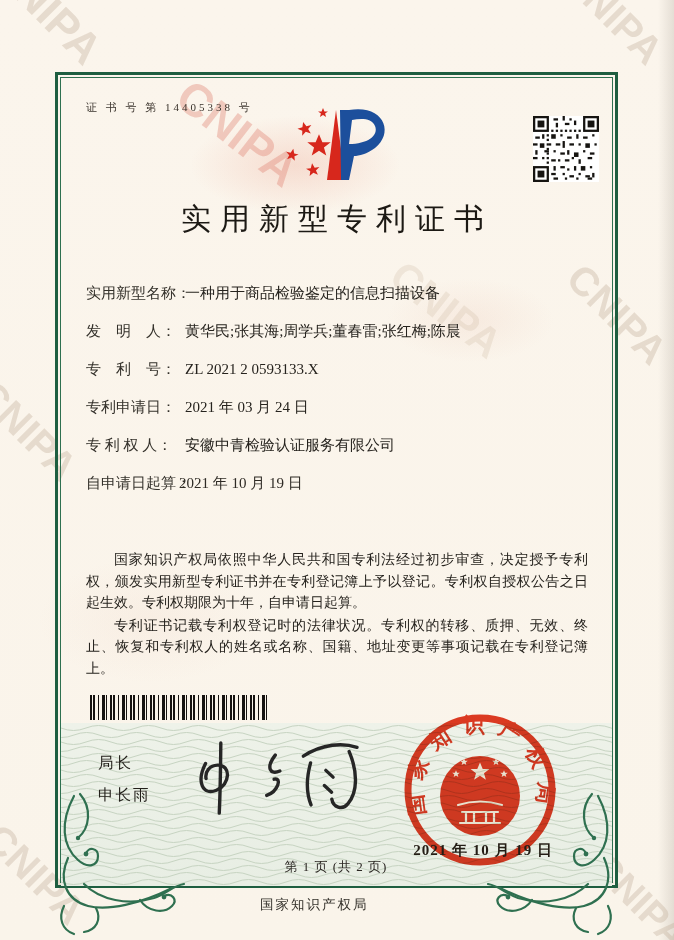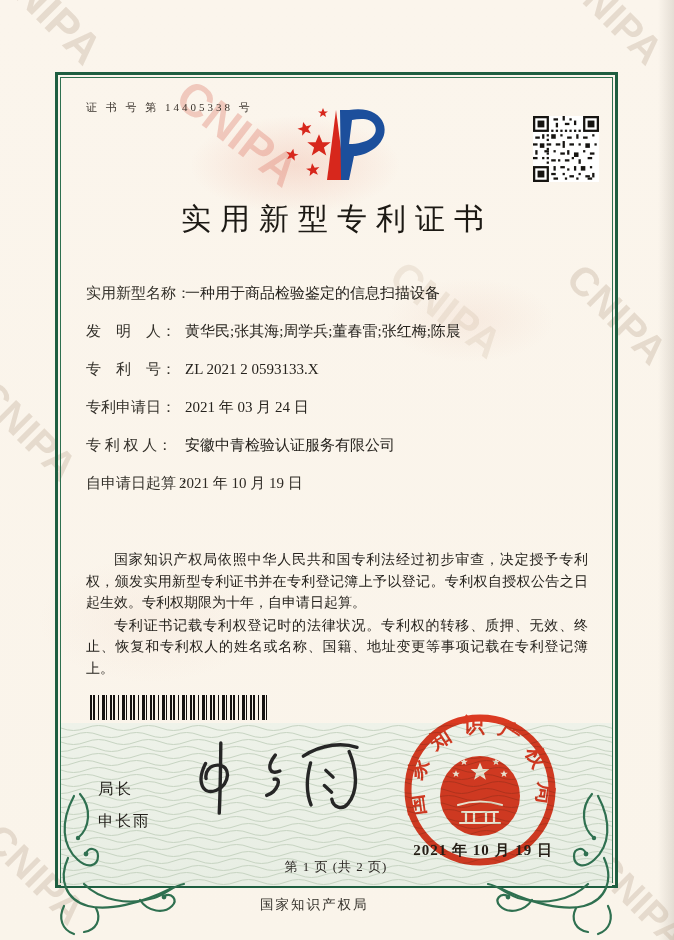--- a/index.html
+++ b/index.html
@@ -66,21 +66,21 @@
 
   .barcode { position:absolute; left:90px; top:695px; width:178px; height:25px; z-index:3;
     background:repeating-linear-gradient(90deg,
       #151210 0 2px, transparent 2px 3px,
       #151210 3px 5px, transparent 5px 8px,
       #151210 8px 9px, transparent 9px 12px,
       #151210 12px 15px, transparent 15px 16px,
       #151210 16px 17px, transparent 17px 20px); }
 
   .official { position:absolute; left:98px; top:753px; font-size:15.5px;
-    letter-spacing:2px; color:#23201b; z-index:3;margin-top:26px; }
+    letter-spacing:2px; color:#23201b; z-index:3; }
   .official div { margin-bottom:11px; }
   .signature { position:absolute; left:192px; top:735px; z-index:4; transform:rotate(-2deg); }
 
   .seal { position:absolute; left:400px; top:710px; z-index:4; mix-blend-mode:multiply; opacity:.95; }
   .seal-date { position:absolute; left:398px; top:841px; width:170px; text-align:center;
     font-size:15px; font-weight:bold; letter-spacing:1px; color:#241d15; z-index:5; }
 
   .page-note { position:absolute; left:236px; top:858px; width:200px; text-align:center;
     font-size:13px; letter-spacing:1px; color:#2b2archive723;} 
   .page-note { color:#2b2723; z-index:3; }

